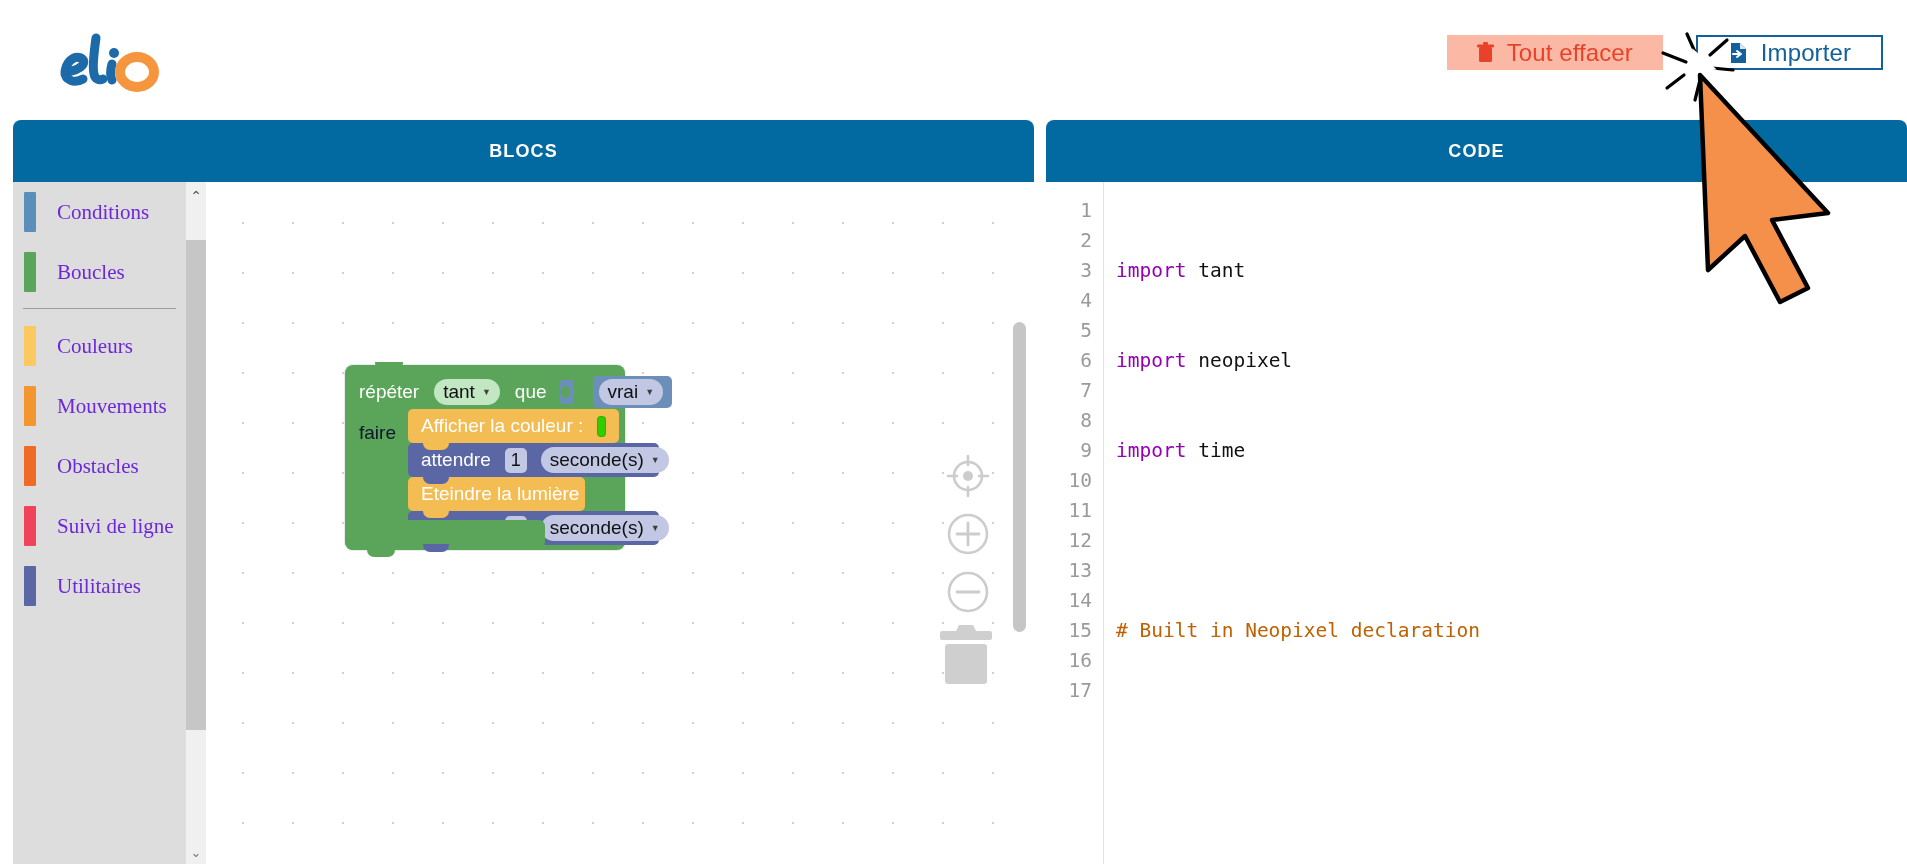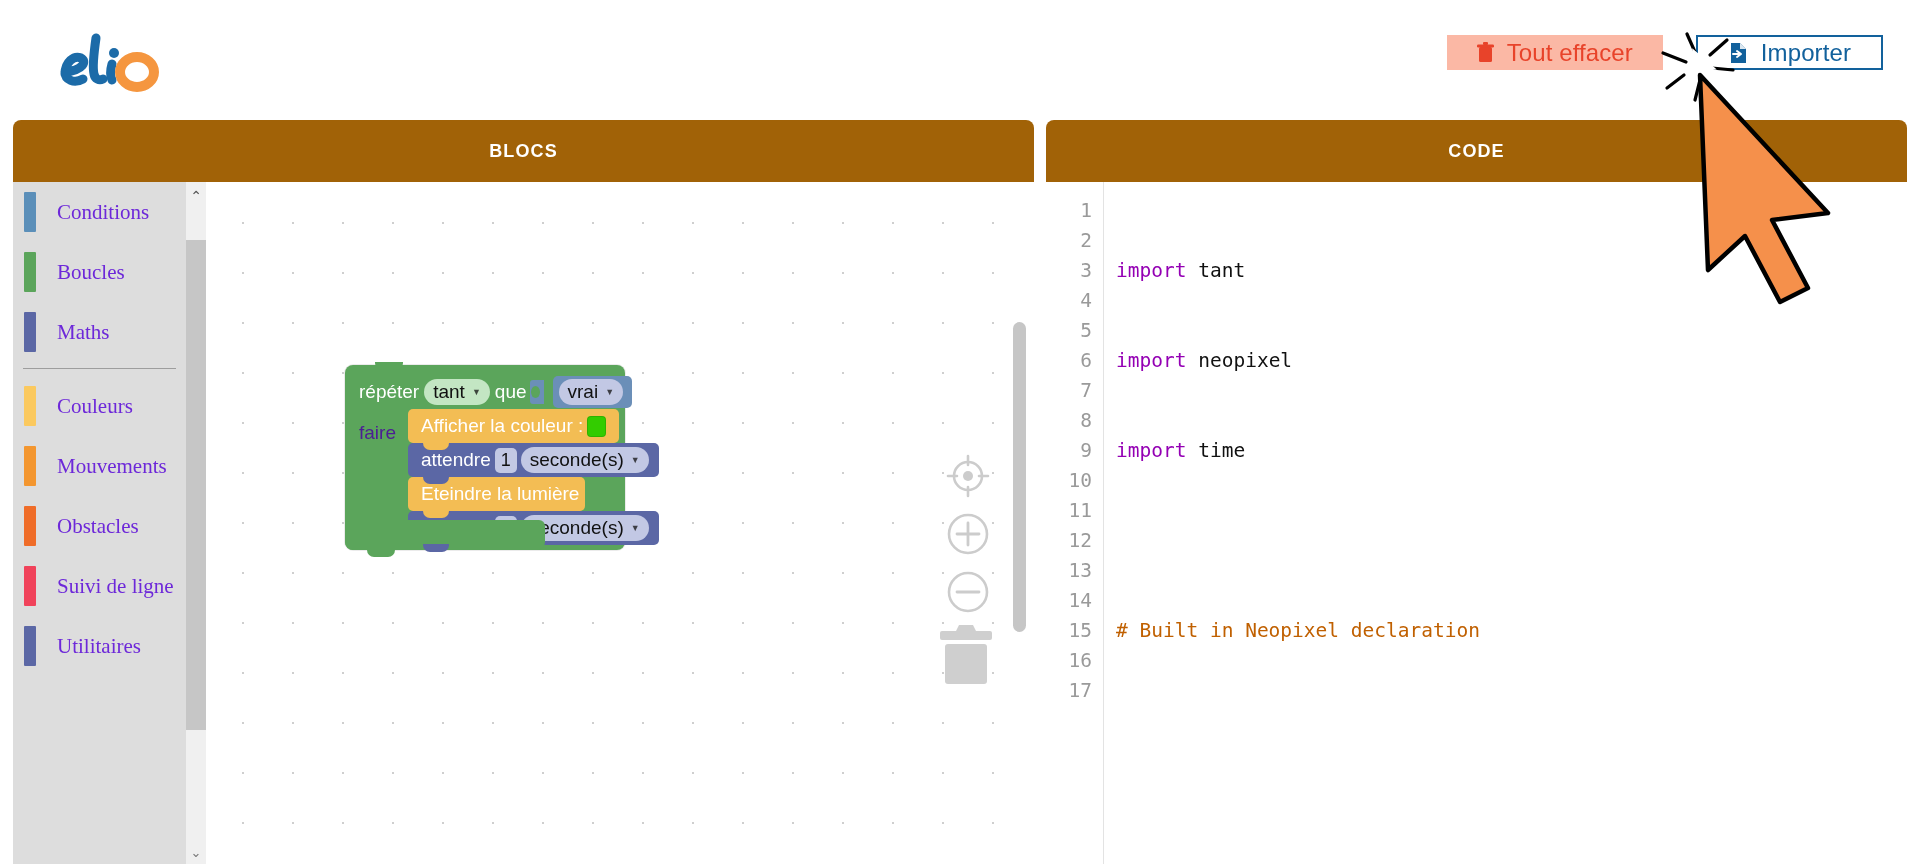--- a/index.html
+++ b/index.html
@@ -48,21 +48,21 @@
   }
   .btn-primary {
     background: #1269a3; color: #ffffff;
     border: none; padding: 0 30px 0 44px;
     min-width: 190px;
   }
 
   
   .panel-head {
     height: 62px;
-    background: #a16207;
+    background: #0369a1;
     border-radius: 8px 8px 0 0;
     color: #ffffff;
     font-size: 18px;
     font-weight: bold;
     letter-spacing: 1.1px;
     display: flex; align-items: center; justify-content: center;
   }
 
   .blocs-panel {
     position: absolute; left: 13px; top: 120px;
@@ -153,25 +153,25 @@
 
   .loop-block {
     position: relative;
     width: 280px; height: 185px;
     background: #5ba55b;
     border-radius: 8px;
     box-shadow: 0 0 0 1px rgba(0,0,0,.08);
   }
   .loop-row1 {
     position: absolute; left: 14px; top: 11px;
-    display: flex; align-items: center; gap: 5px;
+    display: flex; align-items: center; gap: 15px;
   }
   .loop-faire {
     position: absolute; left: 14px; top: 57px;
-    font-size: 19px; color: #4c1d95;
+    font-size: 19px; color: #0f172a;
   }
   .loop-notch {
     position: absolute; left: 30px; top: -3px;
     width: 28px; height: 8px;
     background: #5ba55b;
     border-radius: 0 0 7px 7px;
   }
   .loop-foot {
     position: absolute; left: 0; top: 155px;
     width: 200px; height: 30px;
@@ -208,21 +208,21 @@
     height: 32px; padding: 0 9px 0 6px;
     background: #6b8fb8;
     border-radius: 5px;
   }
 
   .inner-stack {
     position: absolute; left: 63px; top: 44px;
   }
   .stmt {
     position: relative;
-    display: flex; align-items: center; gap: 4px;
+    display: flex; align-items: center; gap: 14px;
     height: 34px;
     padding: 0 13px;
     border-radius: 5px;
     margin-bottom: 0px;
   }
   .stmt::after {
     content: ""; position: absolute; left: 15px; bottom: -7px;
     width: 26px; height: 8px;
     border-radius: 0 0 7px 7px;
     background: inherit;
@@ -340,24 +340,20 @@
   <div class="panel-body">
 
     <div class="toolbox">
       <div class="tb-item">
         <span class="tb-bar" style="background:#5b8fb9"></span>
         <span class="tb-label">Conditions</span>
       </div>
       <div class="tb-item">
         <span class="tb-bar" style="background:#5ba55b"></span>
         <span class="tb-label">Boucles</span>
-      </div>
-      <div class="tb-item">
-        <span class="tb-bar" style="background:#5b67a5"></span>
-        <span class="tb-label">Maths</span>
       </div>
       <div class="tb-sep"></div>
       <div class="tb-item">
         <span class="tb-bar" style="background:#fbc95f"></span>
         <span class="tb-label">Couleurs</span>
       </div>
       <div class="tb-item">
         <span class="tb-bar" style="background:#f3962f"></span>
         <span class="tb-label">Mouvements</span>
       </div>

